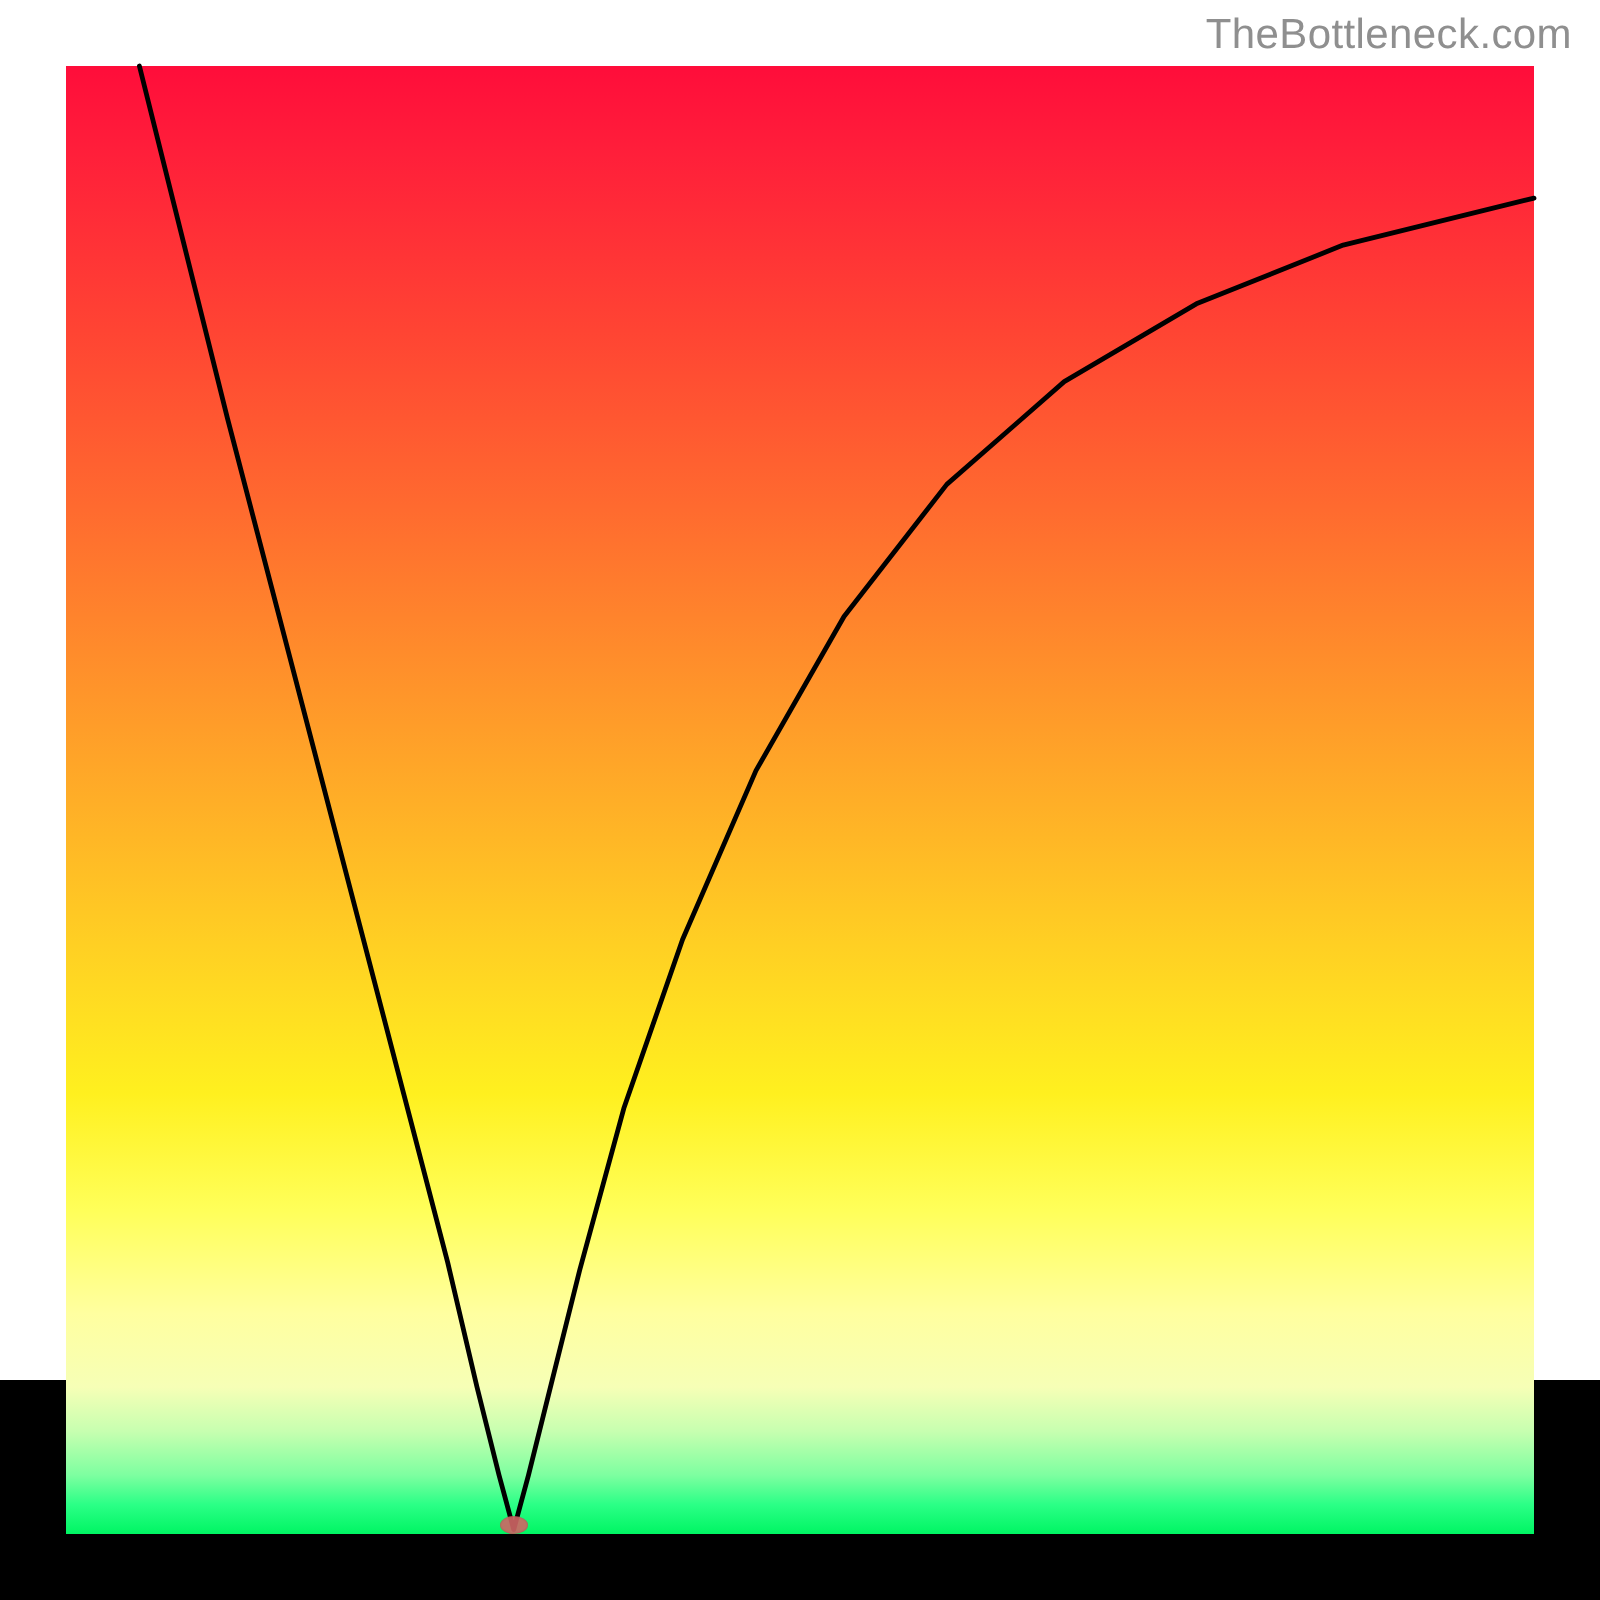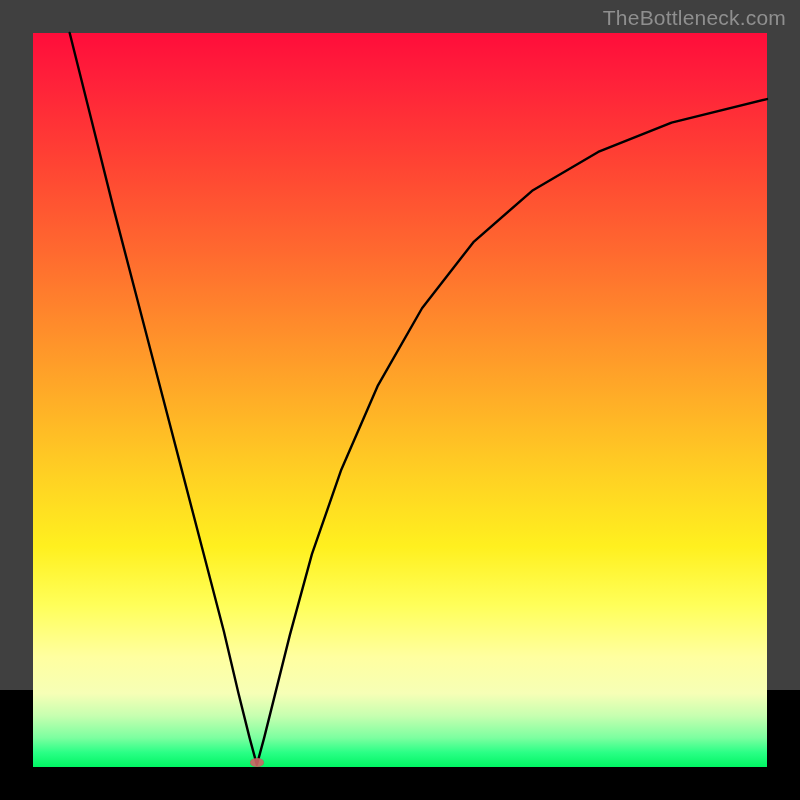--- a/index.html
+++ b/index.html
@@ -8,21 +8,21 @@
     width: 800px;
     height: 800px;
     background: #000;
     overflow: hidden;
     font-family: Arial, Helvetica, sans-serif;
   }
   .frame {
     position: relative;
     width: 800px;
     height: 690px;
-    background: #404040;
+    background: #ffffff;
   }
   .plot {
     position: absolute;
     left: 33px;
     top: 33px;
     width: 734px;
     height: 734px;
     
     background: linear-gradient(to bottom,
       #ff0d3a 0%,

